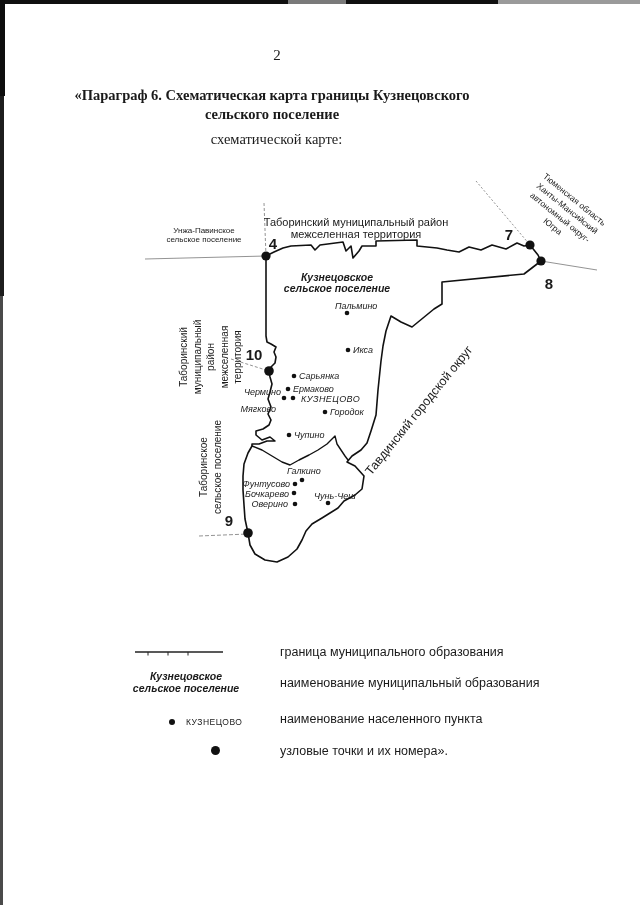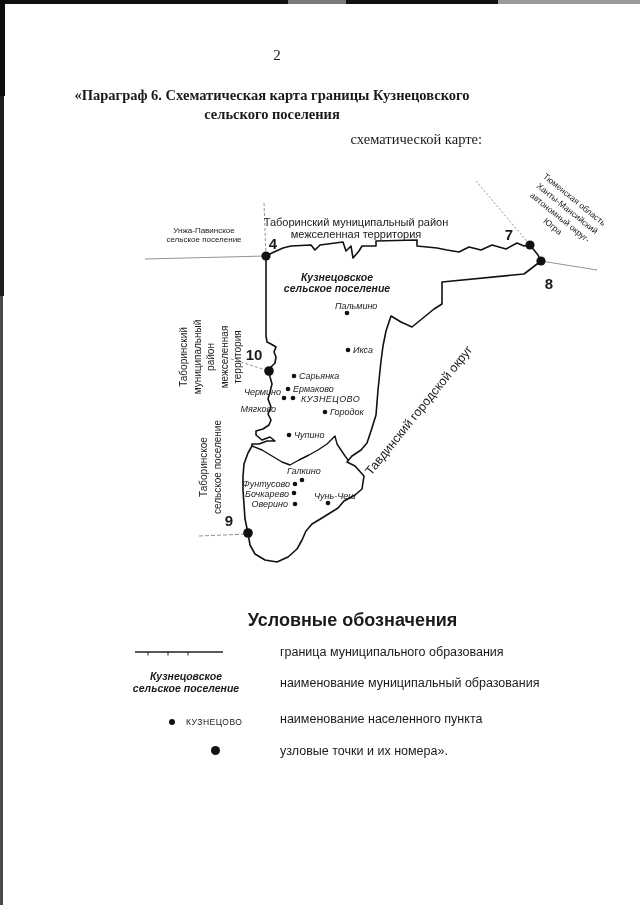--- a/index.html
+++ b/index.html
@@ -12,21 +12,21 @@
   .scan-left{position:absolute;left:0;top:0;width:3px;height:905px;background:#4a4a4a;}
   .scan-left .dark{position:absolute;left:0;top:0;width:5px;height:96px;background:#0d0d0d;}
   .scan-left .mid{position:absolute;left:0;top:96px;width:4px;height:200px;background:#1d1d1d;}
 
   .page-number{position:absolute;left:262px;top:47px;width:30px;text-align:center;
                font-size:15px;}
   .heading{position:absolute;left:40px;top:86px;width:464px;text-align:center;
            font-weight:bold;font-size:14.5px;line-height:19px;}
   .body-par{position:absolute;left:71px;top:130px;width:411px;font-size:14.5px;line-height:19.5px;}
   .body-par .l1{padding-left:30px;text-align:justify;text-align-last:justify;}
-  .body-par .l2{text-align:right;}
+  .body-par .l2{text-align:center;}
 
   .map-svg{position:absolute;left:0;top:168px;}
   .map-svg text{font-family:"Liberation Sans",sans-serif;fill:#1a1a1a;}
   .rl{font-size:11px;}
   .rl-small{font-size:8px;fill:#222;}
   .rl-bold{font-size:10.5px;font-weight:bold;font-style:italic;}
   .rl-vert{font-size:10px;fill:#222;}
   .rl-diag{font-size:12.5px;fill:#222;}
   .rl-tyumen{font-size:8.5px;fill:#222;}
   .node-num{font-size:15px;font-weight:bold;}
@@ -58,21 +58,21 @@
     </div>
   <div class="scan-left">
       <span class="dark"></span>
       <span class="mid"></span>
     </div>
 
   <div class="page-number">2</div>
 
   <div class="heading">
     <div>«Параграф 6. Схематическая карта границы Кузнецовского</div>
-    <div>сельского поселения</div>
+    <div>сельского поселение</div>
   </div>
 
   <div class="body-par">
     <div class="l2">схематической карте:</div>
   </div>
 
   <svg class="map-svg" width="640" height="432" viewBox="0 168 640 432" xmlns="http://www.w3.org/2000/svg">
 
     <g stroke="#777" stroke-width="0.8" fill="none">
       <path d="M145,259 L266,256"></path>
@@ -174,21 +174,20 @@
       <text class="stl" x="330" y="415">Городок</text>
       <text class="stl" x="294" y="438">Чупино</text>
       <text class="stl" x="287" y="474">Галкино</text>
       <text class="stl" x="290" y="487" text-anchor="end">Фунтусово</text>
       <text class="stl" x="289" y="497" text-anchor="end">Бочкарево</text>
       <text class="stl" x="288" y="507" text-anchor="end">Оверино</text>
       <text class="stl" x="314" y="499">Чунь-Чеш</text>
     </g>
   </svg>
 
-  <div class="legend-title">Условные обозначения</div>
 
   <svg class="lg-sym-line" width="92" height="10">
     <line x1="1" y1="4" x2="89" y2="4" stroke="#222" stroke-width="1.4"></line>
     <line x1="14" y1="4" x2="14" y2="7.5" stroke="#222" stroke-width="1"></line>
     <line x1="34" y1="4" x2="34" y2="7.5" stroke="#222" stroke-width="1"></line>
     <line x1="54" y1="4" x2="54" y2="7.5" stroke="#222" stroke-width="1"></line>
   </svg>
   <div class="legend-label" style="top:645px">граница муниципального образования</div>
 
   <div class="lg-sym-name">

